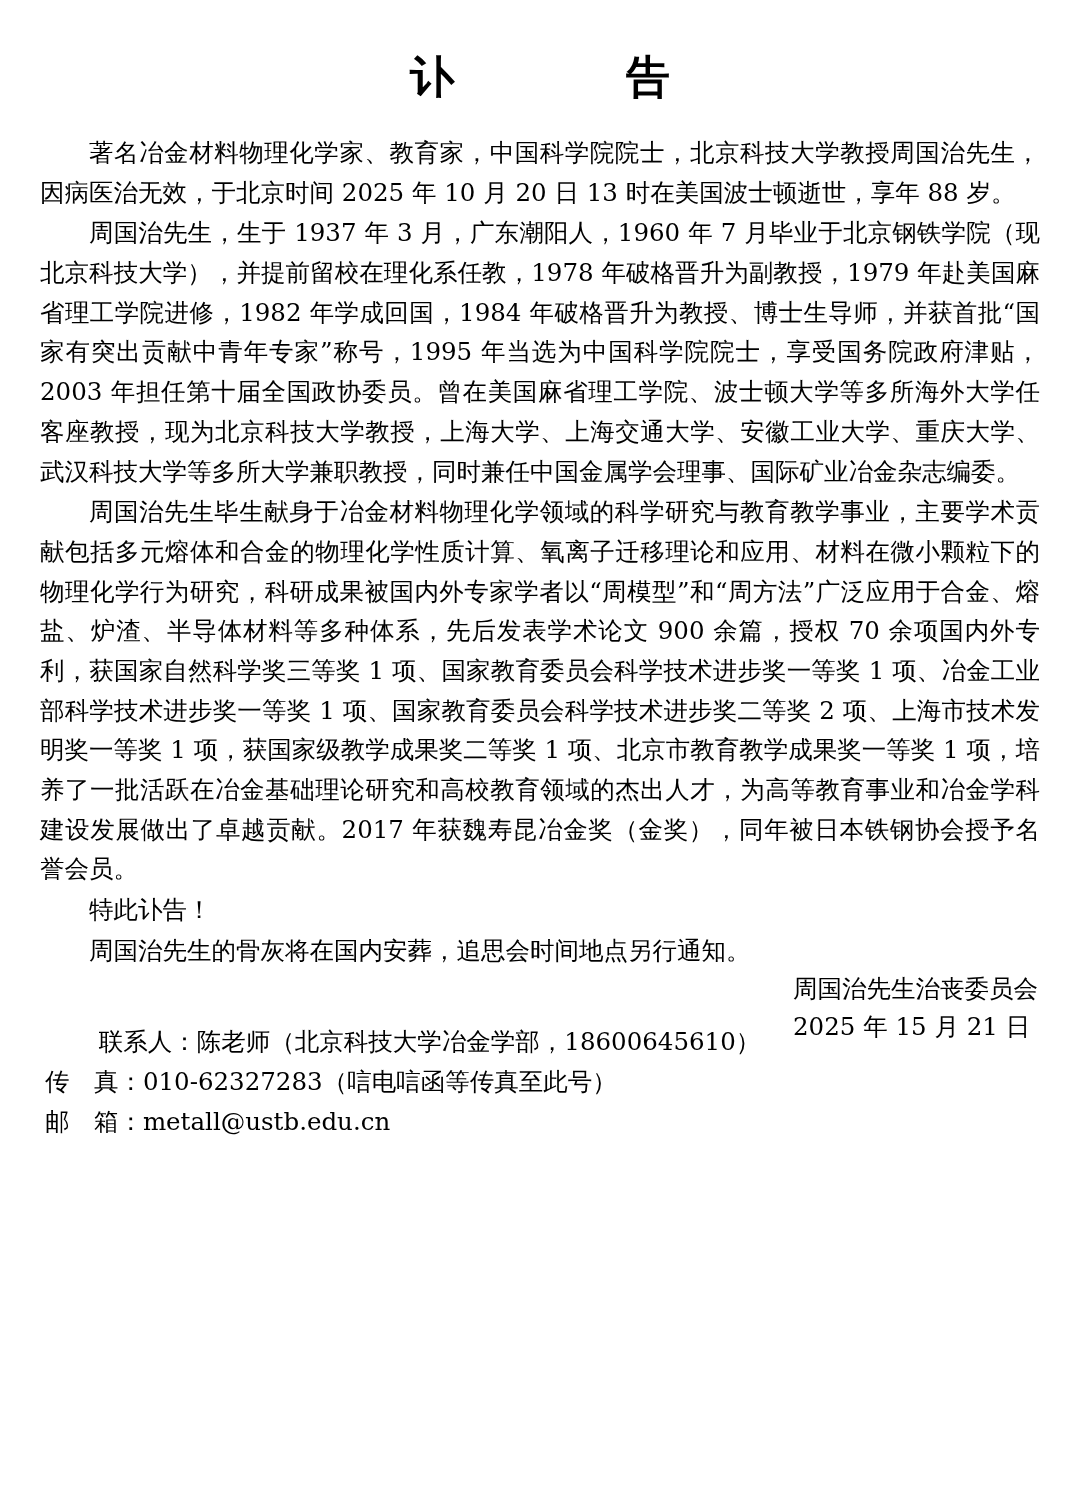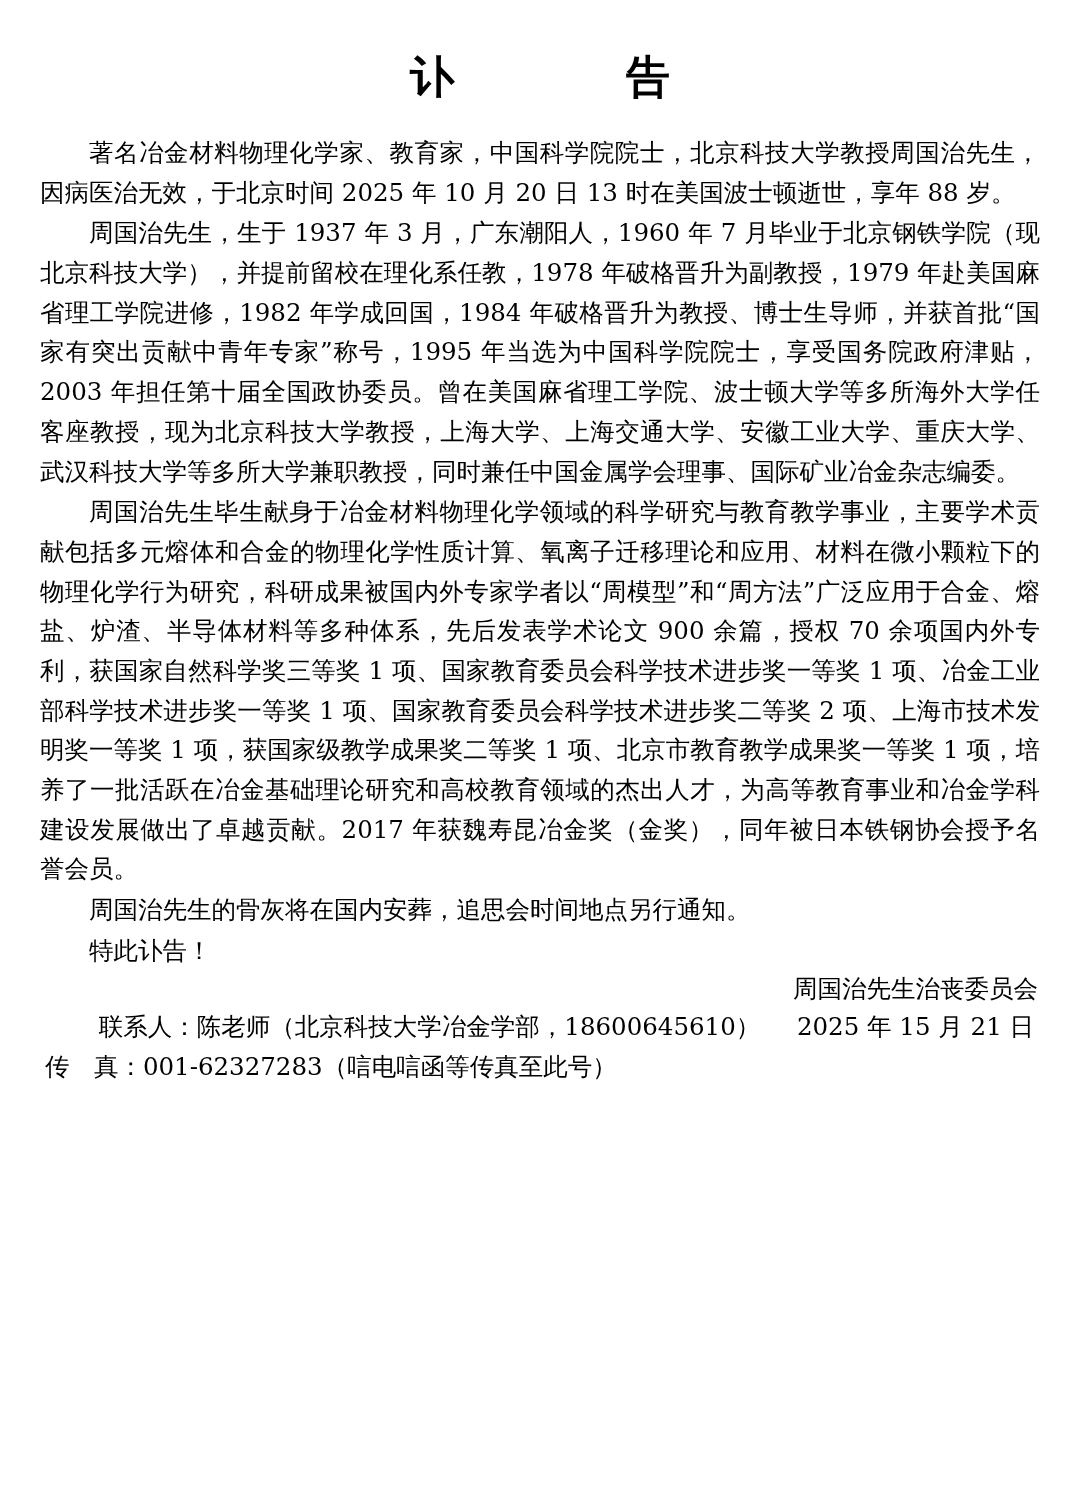--- a/index.html
+++ b/index.html
@@ -34,62 +34,63 @@
     font-size: 24.5px;
     line-height: 1.62;
     text-align: justify;
     text-justify: inter-ideograph;
   }
   .para {
     margin: 0 0 1px 0;
     text-indent: 2em;
   }
   .contacts {
-    margin-top: 37px;
+    margin-top: 52px;
     font-size: 24.5px;
     line-height: 1.62;
   }
   .contact-line {
     margin: 0;
     padding-left: 2.4em;
   }
   .contact-line.indent {
     padding-left: 6.4em;
   }
   .mono-ish {
     font-family: "DejaVu Serif", "Liberation Serif", serif;
   }
   .signature {
     position: absolute;
     right: 42px;
     bottom: 22px;
-    text-align: center;
+    text-align: left;
     font-size: 24.5px;
     line-height: 1.55;
   }
   .sig-line { margin: 0; }
 </style>
 </head>
 <body>
 
 <div class="page">
 
   <div class="doc-title">讣　　告</div>
 
   <div class="body-text">
     <p class="para">著名冶金材料物理化学家、教育家，中国科学院院士，北京科技大学教授周国治先生，因病医治无效，于北京时间 2025 年 10 月 20 日 13 时在美国波士顿逝世，享年 88 岁。</p>
     <p class="para">周国治先生，生于 1937 年 3 月，广东潮阳人，1960 年 7 月毕业于北京钢铁学院（现北京科技大学），并提前留校在理化系任教，1978 年破格晋升为副教授，1979 年赴美国麻省理工学院进修，1982 年学成回国，1984 年破格晋升为教授、博士生导师，并获首批“国家有突出贡献中青年专家”称号，1995 年当选为中国科学院院士，享受国务院政府津贴，2003 年担任第十届全国政协委员。曾在美国麻省理工学院、波士顿大学等多所海外大学任客座教授，现为北京科技大学教授，上海大学、上海交通大学、安徽工业大学、重庆大学、武汉科技大学等多所大学兼职教授，同时兼任中国金属学会理事、国际矿业冶金杂志编委。</p>
     <p class="para">周国治先生毕生献身于冶金材料物理化学领域的科学研究与教育教学事业，主要学术贡献包括多元熔体和合金的物理化学性质计算、氧离子迁移理论和应用、材料在微小颗粒下的物理化学行为研究，科研成果被国内外专家学者以“周模型”和“周方法”广泛应用于合金、熔盐、炉渣、半导体材料等多种体系，先后发表学术论文 900 余篇，授权 70 余项国内外专利，获国家自然科学奖三等奖 1 项、国家教育委员会科学技术进步奖一等奖 1 项、冶金工业部科学技术进步奖一等奖 1 项、国家教育委员会科学技术进步奖二等奖 2 项、上海市技术发明奖一等奖 1 项，获国家级教学成果奖二等奖 1 项、北京市教育教学成果奖一等奖 1 项，培养了一批活跃在冶金基础理论研究和高校教育领域的杰出人才，为高等教育事业和冶金学科建设发展做出了卓越贡献。2017 年获魏寿昆冶金奖（金奖），同年被日本铁钢协会授予名誉会员。</p>
+    <p class="para">特此讣告！</p>
     <p class="para">周国治先生的骨灰将在国内安葬，追思会时间地点另行通知。</p>
-    <p class="para">特此讣告！</p>
   </div>
 
   <div class="contacts">
     <p class="contact-line"><span>联系人：</span><span>陈老师（北京科技大学冶金学部，18600645610）</span></p>
-    <p class="contact-line" style="padding-left:0.2em"><span>传　真：</span><span class="mono-ish">001-62327283（唁电唁函等传真至此号）</span></p>
+    <p class="contact-line" style="padding-left:0.2em"><span>传　真：</span><span class="mono-ish">010-62327283（唁电唁函等传真至此号）</span></p>
+    <p class="contact-line" style="padding-left:0.2em"><span>邮　箱：</span><span class="mono-ish">metall@ustb.edu.cn</span></p>
   </div>
 
   <div class="signature">
     <p class="sig-line">周国治先生治丧委员会</p>
     <p class="sig-line">2025 年 15 月 21 日</p>
   </div>
 
 </div>
 
 </body></html>

